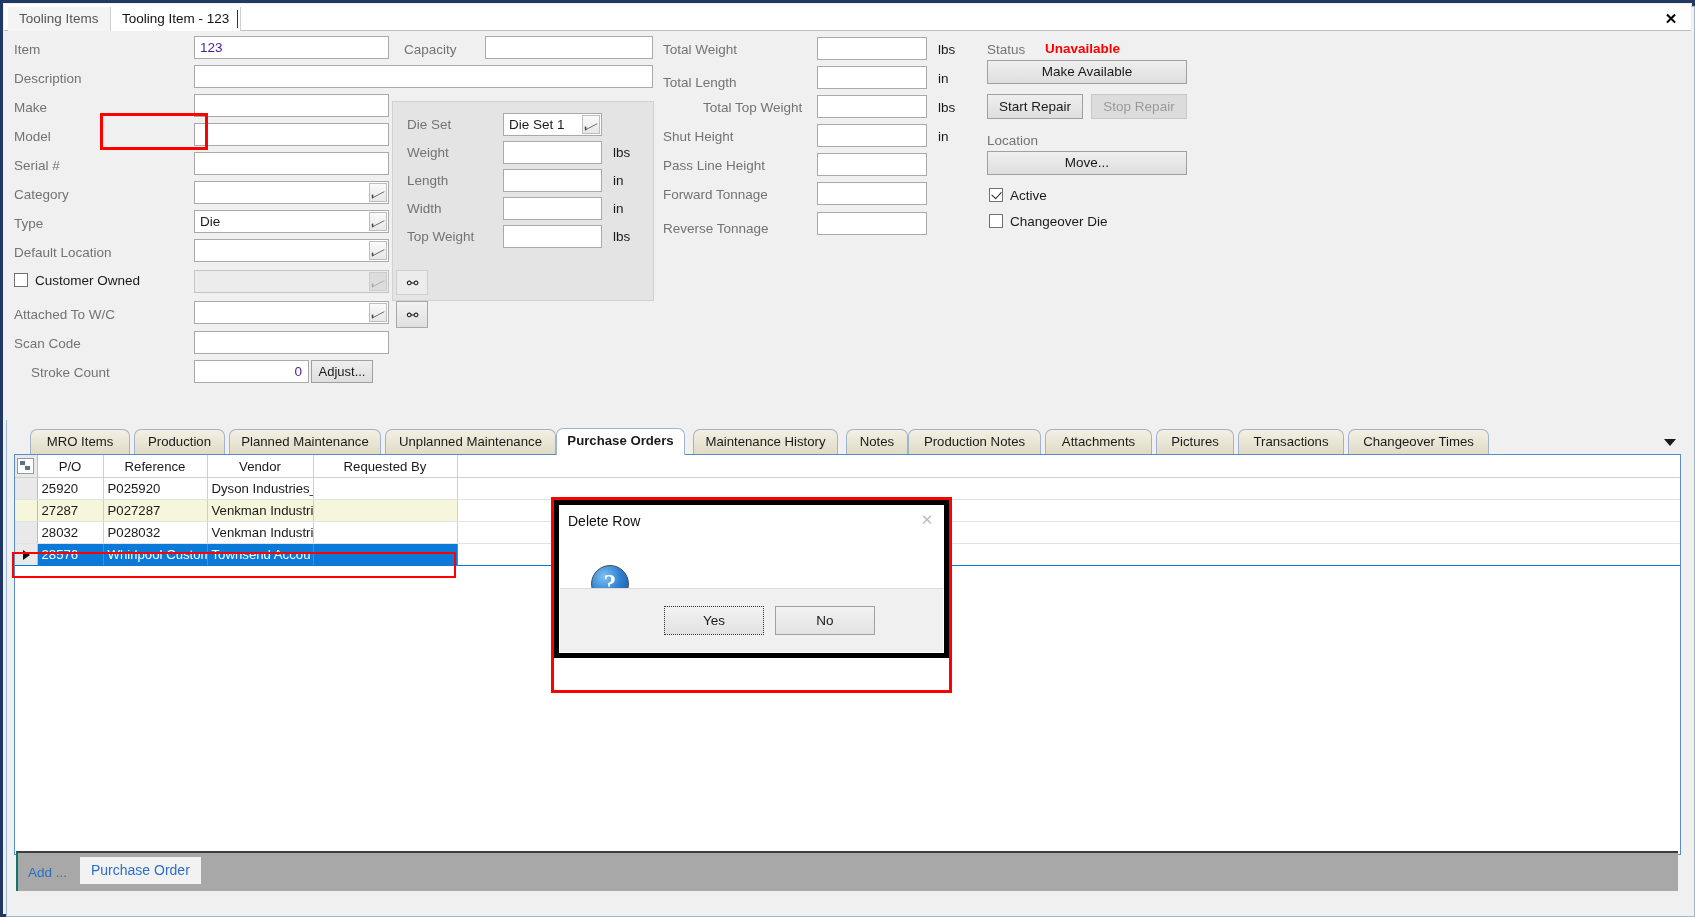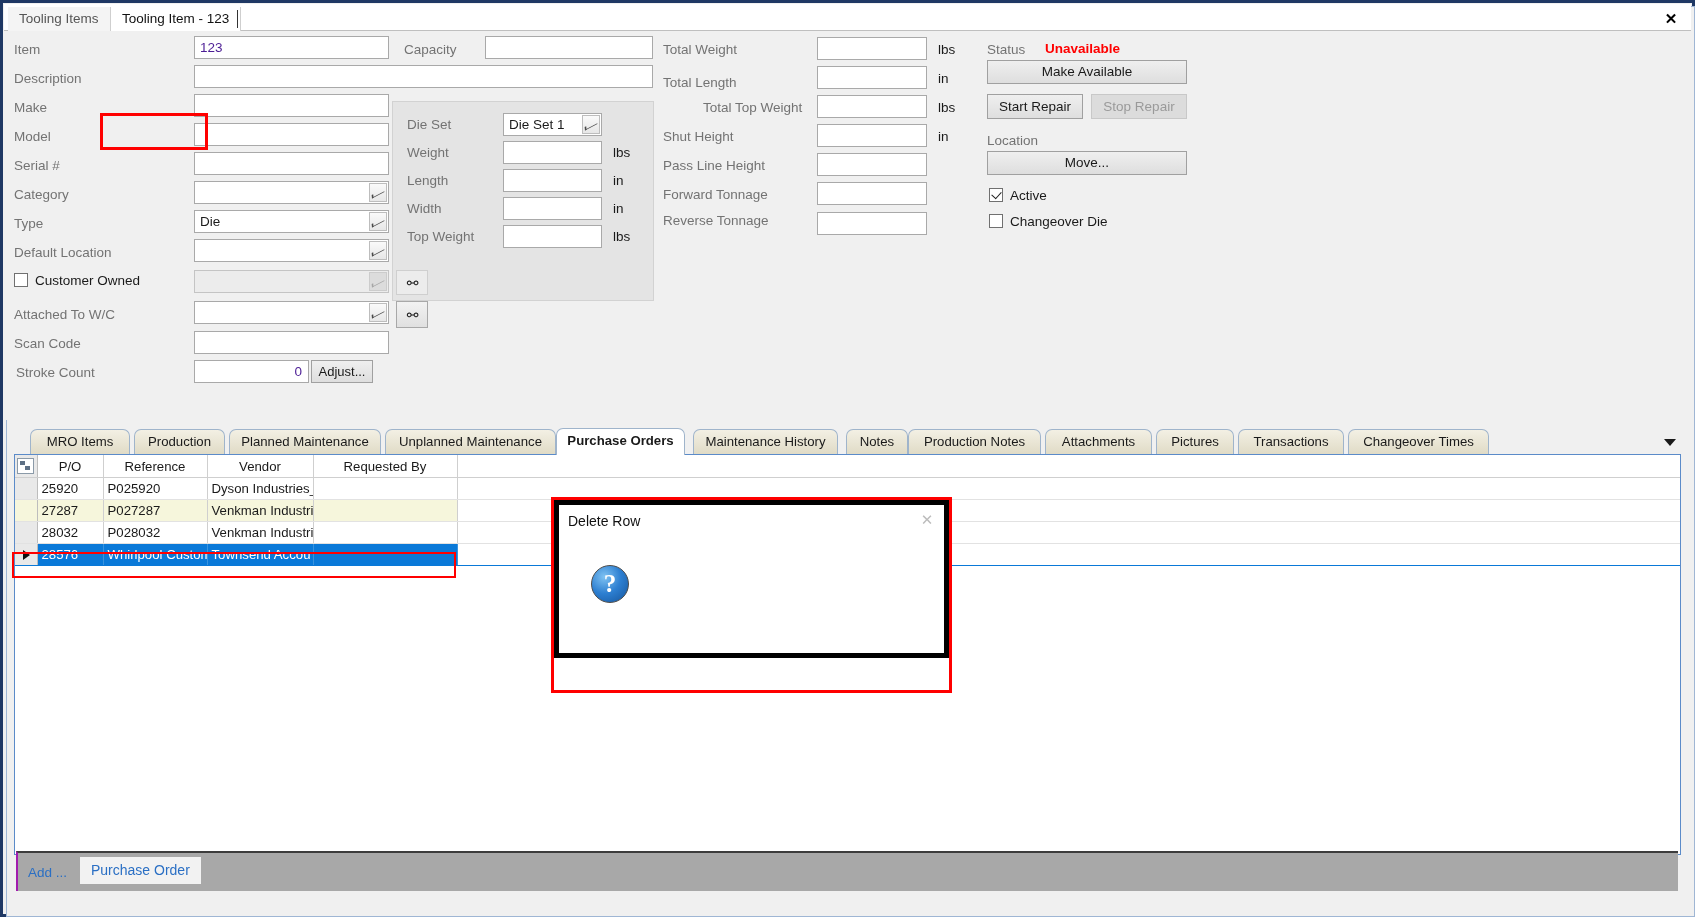--- a/index.html
+++ b/index.html
@@ -405,21 +405,21 @@
     z-index: 30;
   }
 
   
   .cmdbar {
     position: absolute;
     left: 16px; top: 851px;
     width: 1662px; height: 40px;
     background: #a8a8a8;
     border-top: 2px solid #3c3c3c;
-    border-left: 2px solid #a21caf;
+    border-left: 2px solid #0f766e;
     box-sizing: border-box;
   }
   .cmd-add {
     position: absolute;
     left: 10px; top: 12px;
     font-size: 13.5px;
     color: #2a6fc4;
     cursor: pointer;
   }
   .cmd-btn {
@@ -556,21 +556,21 @@
     <div class="lbl" style="left:10px; top:11px;">Item</div>
     <div class="lbl" style="left:10px; top:40px;">Description</div>
     <div class="lbl" style="left:10px; top:69px;">Make</div>
     <div class="lbl" style="left:10px; top:98px;">Model</div>
     <div class="lbl" style="left:10px; top:127px;">Serial #</div>
     <div class="lbl" style="left:10px; top:156px;">Category</div>
     <div class="lbl" style="left:10px; top:185px;">Type</div>
     <div class="lbl" style="left:10px; top:214px;">Default Location</div>
     <div class="lbl" style="left:10px; top:276px;">Attached To W/C</div>
     <div class="lbl" style="left:10px; top:305px;">Scan Code</div>
-    <div class="lbl" style="left:12px; top:334px;text-align:right;">Stroke Count</div>
+    <div class="lbl" style="left:27px; top:334px;text-align:right;">Stroke Count</div>
 
     <input class="tbox" style="left: 190px; top: 5px; width: 195px;" value="123">
     <input class="tbox" style="left: 190px; top: 34px; width: 459px;" value="">
     <input class="tbox" style="left: 190px; top: 63px; width: 195px;" value="">
     <input class="tbox" style="left: 190px; top: 92px; width: 195px;" value="">
     <input class="tbox" style="left: 190px; top: 121px; width: 195px;" value="">
 
     <div class="combo" style="left:190px; top:150px; width:195px;">
       <span class="cval"></span>
       <span class="arrowbtn"></span>
@@ -648,21 +648,21 @@
     <div class="lbl" style="left:659px; top:98px;">Shut Height</div>
     <input class="tbox" style="left: 813px; top: 93px; width: 110px;" value="">
     <div class="unit" style="left:934px; top:98px;">in</div>
 
     <div class="lbl" style="left:659px; top:127px;">Pass Line Height</div>
     <input class="tbox" style="left: 813px; top: 122px; width: 110px;" value="">
 
     <div class="lbl" style="left:659px; top:156px;">Forward Tonnage</div>
     <input class="tbox" style="left: 813px; top: 151px; width: 110px;" value="">
 
-    <div class="lbl" style="left:659px; top:182px;">Reverse Tonnage</div>
+    <div class="lbl" style="left:659px; top:190px;">Reverse Tonnage</div>
     <input class="tbox" style="left: 813px; top: 181px; width: 110px;" value="">
 
     <div class="lbl" style="left:983px; top:11px;">Status</div>
     <div class="status-val" style="left:1041px; top:10px;">Unavailable</div>
 
     <div class="btn" style="left:983px; top:29px; width:200px; height:24px; line-height:22px;">Make Available</div>
 
     <div class="btn" style="left:983px; top:63px; width:96px; height:25px; line-height:23px;">Start Repair</div>
     <div class="btn disabled" style="left:1087px; top:63px; width:96px; height:25px; line-height:23px;">Stop Repair</div>
 
@@ -784,15 +784,19 @@
     <div class="cmd-btn">Purchase Order</div>
   </div>
 
   <div class="dlg-outline"></div>
   <div class="dlg">
     <div class="dlg-title">Delete Row</div>
     <div class="dlg-close">✕</div>
     <div class="dlg-icon">
       <span>?</span>
     </div>
+    <div class="dlg-footer">
+      <div class="dlg-btn yes focused">Yes</div>
+      <div class="dlg-btn no">No</div>
+    </div>
   </div>
   <div class="yes-outline"></div>
 </div>
 
 </body></html>

